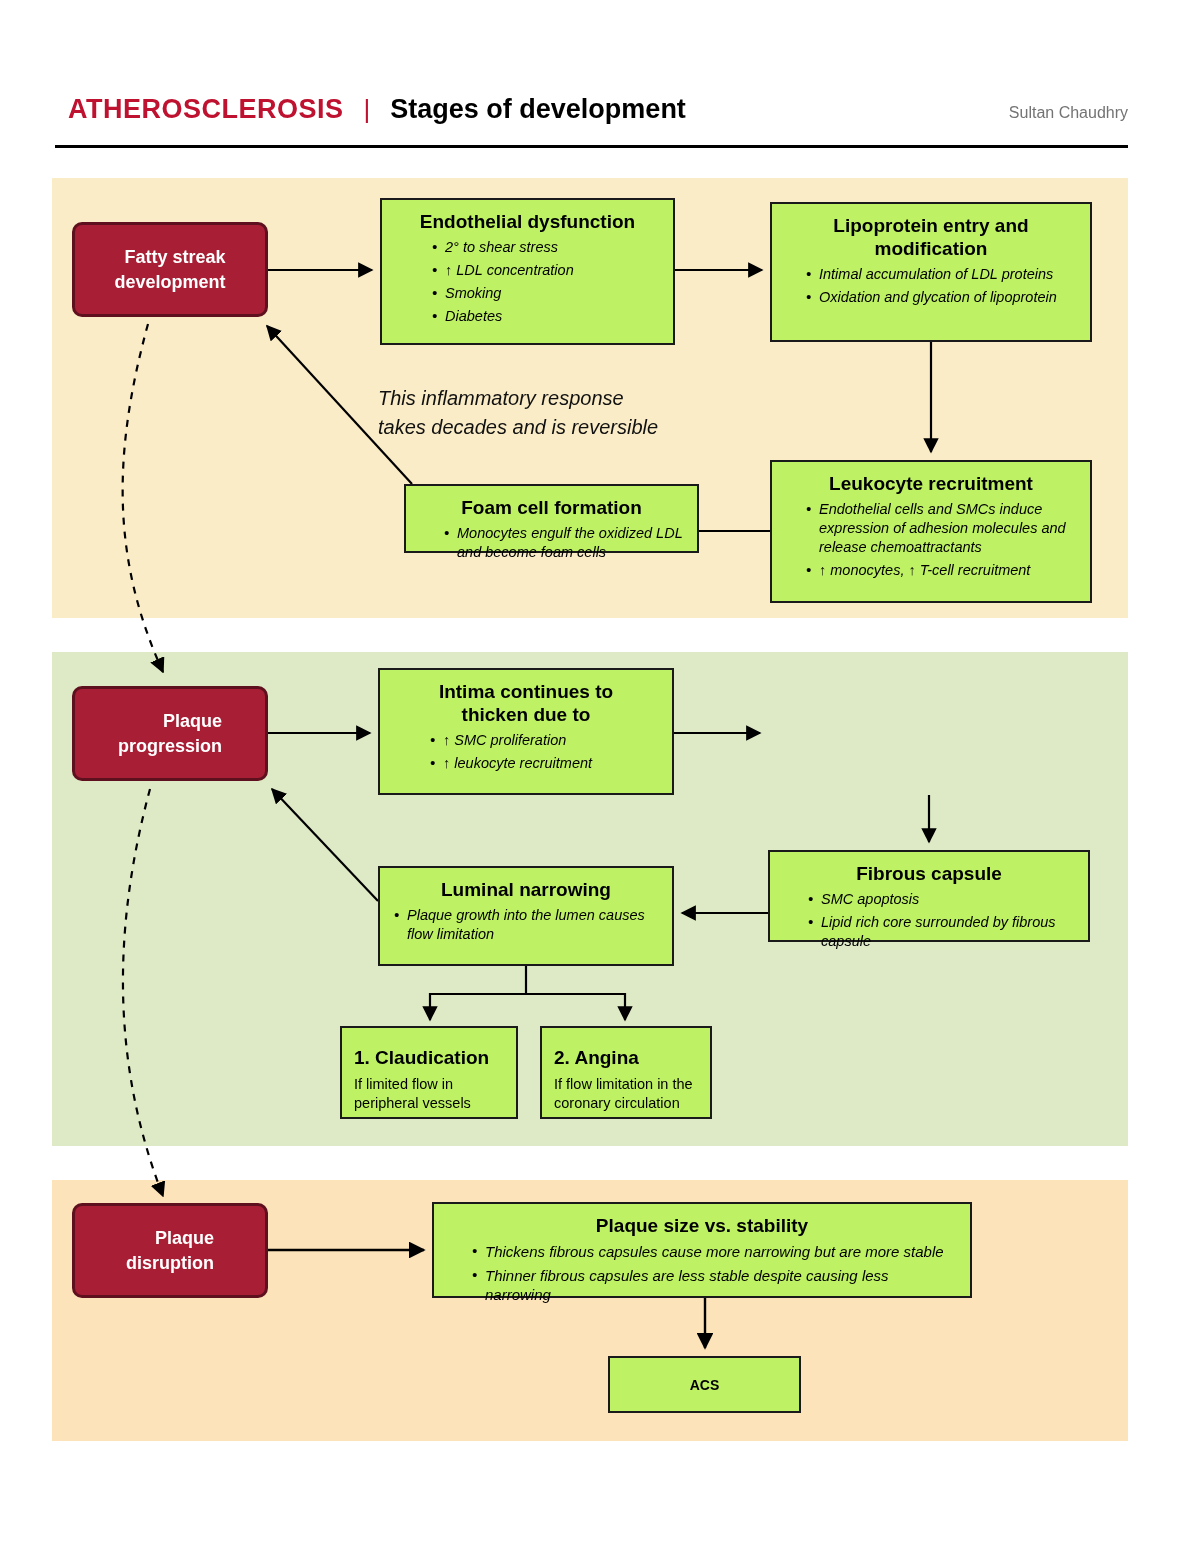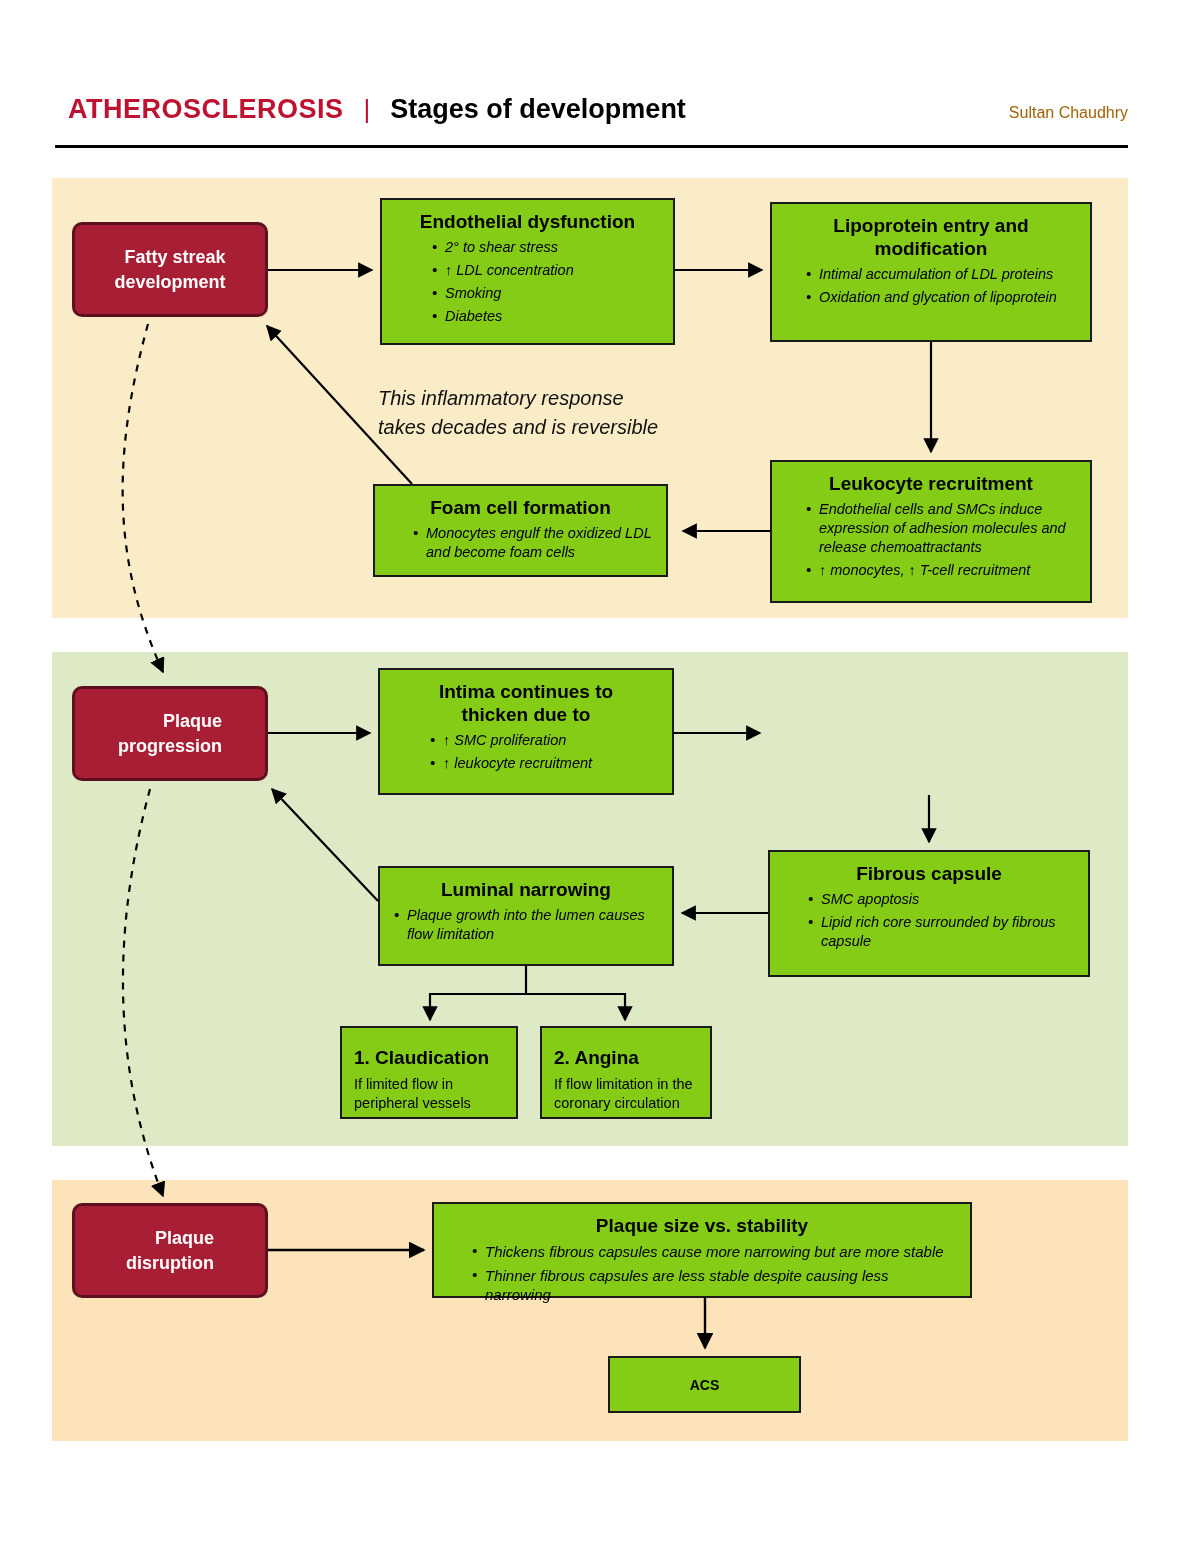--- a/index.html
+++ b/index.html
@@ -15,36 +15,36 @@
   html,body{margin:0;padding:0;background:#ffffff;}
   #page{
     position:relative;width:1200px;height:1552px;background:#ffffff;
     font-family:"Liberation Sans","DejaVu Sans",sans-serif;color:#000;overflow:hidden;border-radius:30px;
   }
   
   .header-row{position:absolute;left:68px;top:94px;width:1060px;display:flex;align-items:baseline;}
   .brand{font-size:27px;font-weight:bold;color:var(--brand-red);letter-spacing:.5px;}
   .hsep{font-size:26px;color:var(--brand-red);margin:0 20px;font-weight:normal;}
   .page-title{font-size:27px;font-weight:bold;color:#000;}
-  .author{margin-left:auto;font-size:16px;color:#a16207;}
+  .author{margin-left:auto;font-size:16px;color:#737373;}
   .rule{position:absolute;left:55px;top:145px;width:1073px;height:2.5px;background:#000;}
   
   .panel{position:absolute;left:52px;width:1076px;z-index:0;}
   #panel1{top:178px;height:440px;background:var(--panel1-bg);}
   #panel2{top:652px;height:494px;background:var(--panel2-bg);}
   #panel3{top:1180px;height:261px;background:var(--panel3-bg);}
   
   .stage-box{
     position:absolute;z-index:2;width:196px;height:95px;box-sizing:border-box;
     background:var(--stage-fill);border:3px solid var(--stage-border);border-radius:10px;
     color:#fff;font-weight:bold;font-size:18px;line-height:1.35;
     display:flex;align-items:center;justify-content:center;text-align:right;white-space:pre-line;
   }
   .card{
-    position:absolute;z-index:2;box-sizing:border-box;background:#84cc16;
+    position:absolute;z-index:2;box-sizing:border-box;background:#bef264;
     border:2px solid var(--card-border);padding:9px 12px 8px;
   }
   .card-title{font-weight:bold;font-size:19px;line-height:1.2;text-align:center;white-space:pre-line;margin:2px 0 4px;}
   .card.center-title{display:flex;align-items:center;justify-content:center;padding:6px 14px;}
   .card.center-title .card-title{margin:0;}
   .bullets{list-style:none;margin:3px 0 0;padding:0 0 0 18px;font-size:14.5px;line-height:1.32;}
   .bullets li{position:relative;padding-left:13px;margin:4px 0;font-style:italic;}
   .bullets li::before{content:"\2022";position:absolute;left:0;top:-1px;font-size:15px;}
   .note{position:absolute;z-index:2;font-size:20px;line-height:1.45;white-space:pre-line;color:#111;font-style:italic;}
   .outcome-title{font-weight:bold;font-size:19px;line-height:1.2;margin:10px 0 5px;text-align:left;}
@@ -117,21 +117,21 @@
 modification</div>
     <ul class="bullets" style="padding-left:22px;">
       <li>Intimal accumulation of LDL proteins</li>
       <li>Oxidation and glycation of lipoprotein</li>
     </ul>
   </div>
 
   <div class="note" style="left:378px;top:384px;width:340px;">This inflammatory response
 takes decades and is reversible</div>
 
-  <div class="card" style="left:373px;top:484px;width:295px;height:93px;">
+  <div class="card" style="left:404px;top:484px;width:295px;height:69px;">
     <div class="card-title">Foam cell formation</div>
     <ul class="bullets" style="padding-left:26px;">
       <li>Monocytes engulf the oxidized LDL and become foam cells</li>
     </ul>
   </div>
 
   <div class="card" style="left:770px;top:460px;width:322px;height:143px;">
     <div class="card-title">Leukocyte recruitment</div>
     <ul class="bullets" style="padding-left:22px;">
       <li>Endothelial cells and SMCs induce expression of adhesion molecules and release chemoattractants</li>
@@ -145,21 +145,21 @@
   <div class="card" style="left:378px;top:668px;width:296px;height:127px;">
     <div class="card-title">Intima continues to
 thicken due to</div>
     <ul class="bullets" style="padding-left:38px;">
       <li>↑ SMC proliferation</li>
       <li>↑ leukocyte recruitment</li>
     </ul>
   </div>
 
 
-  <div class="card" style="left:768px;top:850px;width:322px;height:127px;">
+  <div class="card" style="left:768px;top:850px;width:322px;height:92px;">
     <div class="card-title">Fibrous capsule</div>
     <ul class="bullets" style="padding-left:26px;">
       <li>SMC apoptosis</li>
       <li>Lipid rich core surrounded by fibrous capsule</li>
     </ul>
   </div>
 
   <div class="card" style="left:378px;top:866px;width:296px;height:100px;">
     <div class="card-title">Luminal narrowing</div>
     <ul class="bullets" style="padding-left:2px;">

